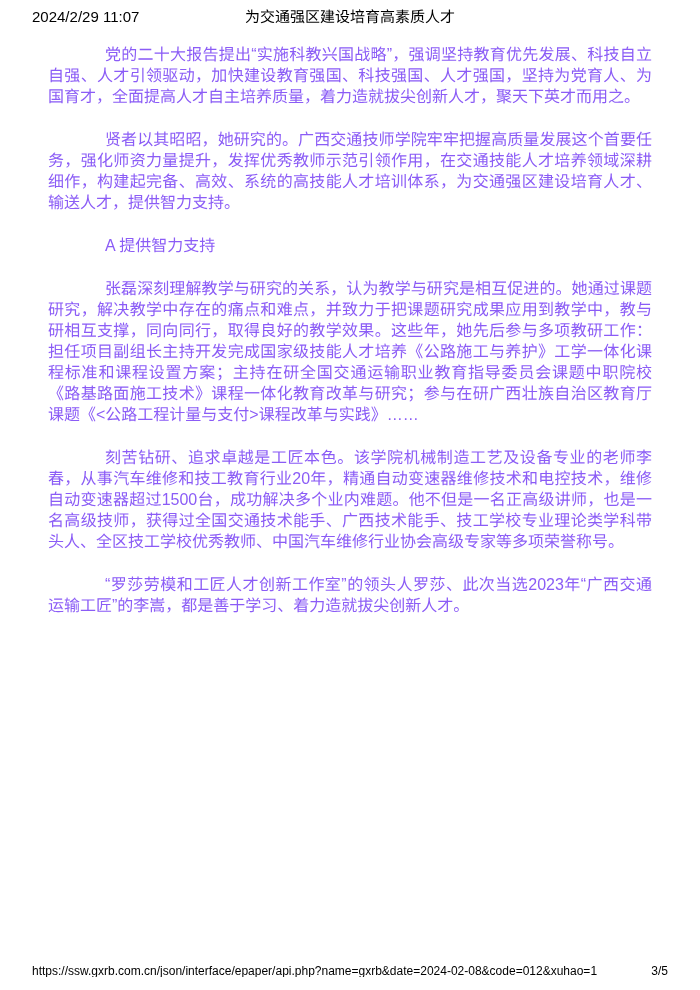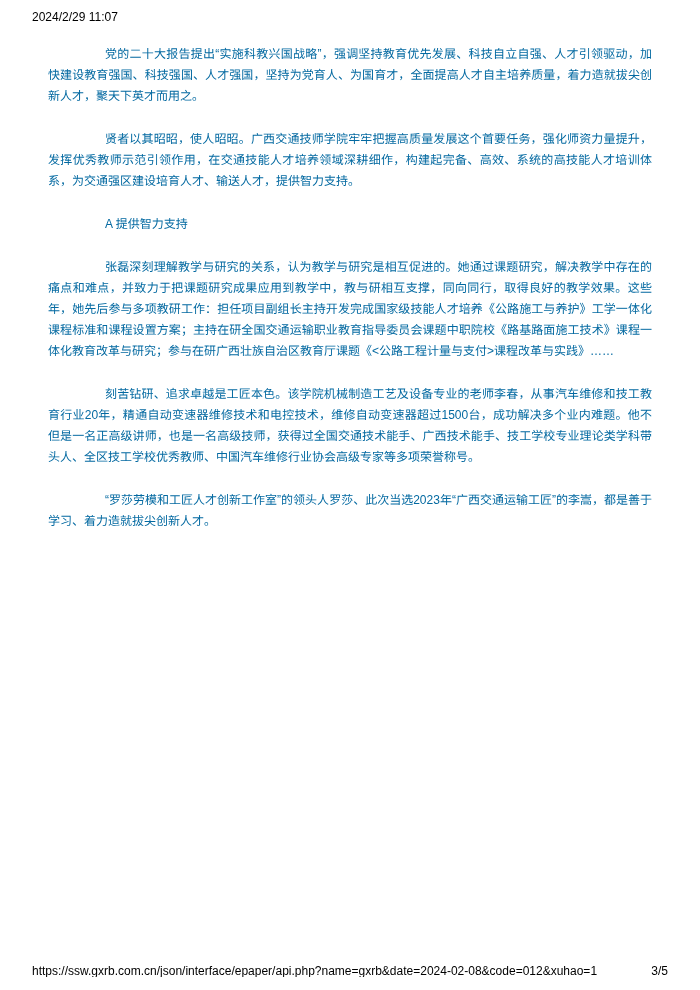--- a/index.html
+++ b/index.html
@@ -15,21 +15,21 @@
     background: #ffffff;
     overflow: hidden;
     color: #000000;
   }
   .print-header {
     position: absolute;
     top: 11px;
     left: 32px;
     right: 32px;
     height: 14px;
-    font-size: 12px;
+    font-size: 15px;
     line-height: 12px;
     color: #000000;
   }
   .print-header .timestamp {
     position: absolute;
     left: 0;
     top: 0;
     white-space: nowrap;
   }
   .print-header .doc-title {
@@ -41,25 +41,25 @@
     white-space: nowrap;
   }
   .article {
     position: absolute;
     top: 44px;
     left: 48px;
     width: 604px;
   }
   .article p {
     margin: 0 0 22px 0;
-    font-size: 12px;
+    font-size: 16px;
     line-height: 21px;
     text-align: justify;
     text-indent: 57px;
-    color: #0369a1;
+    color: #8b5cf6;
     word-break: break-all;
   }
   .print-footer {
     position: absolute;
     left: 32px;
     right: 32px;
     bottom: 13px;
     display: flex;
     justify-content: space-between;
     align-items: baseline;
@@ -76,25 +76,26 @@
     margin-left: 4px;
   }
 </style>
 </head>
 <body>
 
 <div class="page">
 
   <div class="print-header">
     <span class="timestamp">2024/2/29 11:07</span>
+    <span class="doc-title">为交通强区建设培育高素质人才</span>
   </div>
 
   <div class="article">
     <p>党的二十大报告提出“实施科教兴国战略”，强调坚持教育优先发展、科技自立自强、人才引领驱动，加快建设教育强国、科技强国、人才强国，坚持为党育人、为国育才，全面提高人才自主培养质量，着力造就拔尖创新人才，聚天下英才而用之。</p>
-    <p>贤者以其昭昭，使人昭昭。广西交通技师学院牢牢把握高质量发展这个首要任务，强化师资力量提升，发挥优秀教师示范引领作用，在交通技能人才培养领域深耕细作，构建起完备、高效、系统的高技能人才培训体系，为交通强区建设培育人才、输送人才，提供智力支持。</p>
+    <p>贤者以其昭昭，她研究的。广西交通技师学院牢牢把握高质量发展这个首要任务，强化师资力量提升，发挥优秀教师示范引领作用，在交通技能人才培养领域深耕细作，构建起完备、高效、系统的高技能人才培训体系，为交通强区建设培育人才、输送人才，提供智力支持。</p>
     <p class="heading">A 提供智力支持</p>
     <p>张磊深刻理解教学与研究的关系，认为教学与研究是相互促进的。她通过课题研究，解决教学中存在的痛点和难点，并致力于把课题研究成果应用到教学中，教与研相互支撑，同向同行，取得良好的教学效果。这些年，她先后参与多项教研工作：担任项目副组长主持开发完成国家级技能人才培养《公路施工与养护》工学一体化课程标准和课程设置方案；主持在研全国交通运输职业教育指导委员会课题中职院校《路基路面施工技术》课程一体化教育改革与研究；参与在研广西壮族自治区教育厅课题《&lt;公路工程计量与支付&gt;课程改革与实践》……</p>
     <p>刻苦钻研、追求卓越是工匠本色。该学院机械制造工艺及设备专业的老师李春，从事汽车维修和技工教育行业20年，精通自动变速器维修技术和电控技术，维修自动变速器超过1500台，成功解决多个业内难题。他不但是一名正高级讲师，也是一名高级技师，获得过全国交通技术能手、广西技术能手、技工学校专业理论类学科带头人、全区技工学校优秀教师、中国汽车维修行业协会高级专家等多项荣誉称号。</p>
     <p>“罗莎劳模和工匠人才创新工作室”的领头人罗莎、此次当选2023年“广西交通运输工匠”的李嵩，都是善于学习、着力造就拔尖创新人才。</p>
   </div>
 
   <div class="print-footer">
     <span class="source-url">https://ssw.gxrb.com.cn/json/interface/epaper/api.php?name=gxrb&amp;date=2024-02-08&amp;code=012&amp;xuhao=1</span>
     <span class="page-indicator">3/5</span>
   </div>

